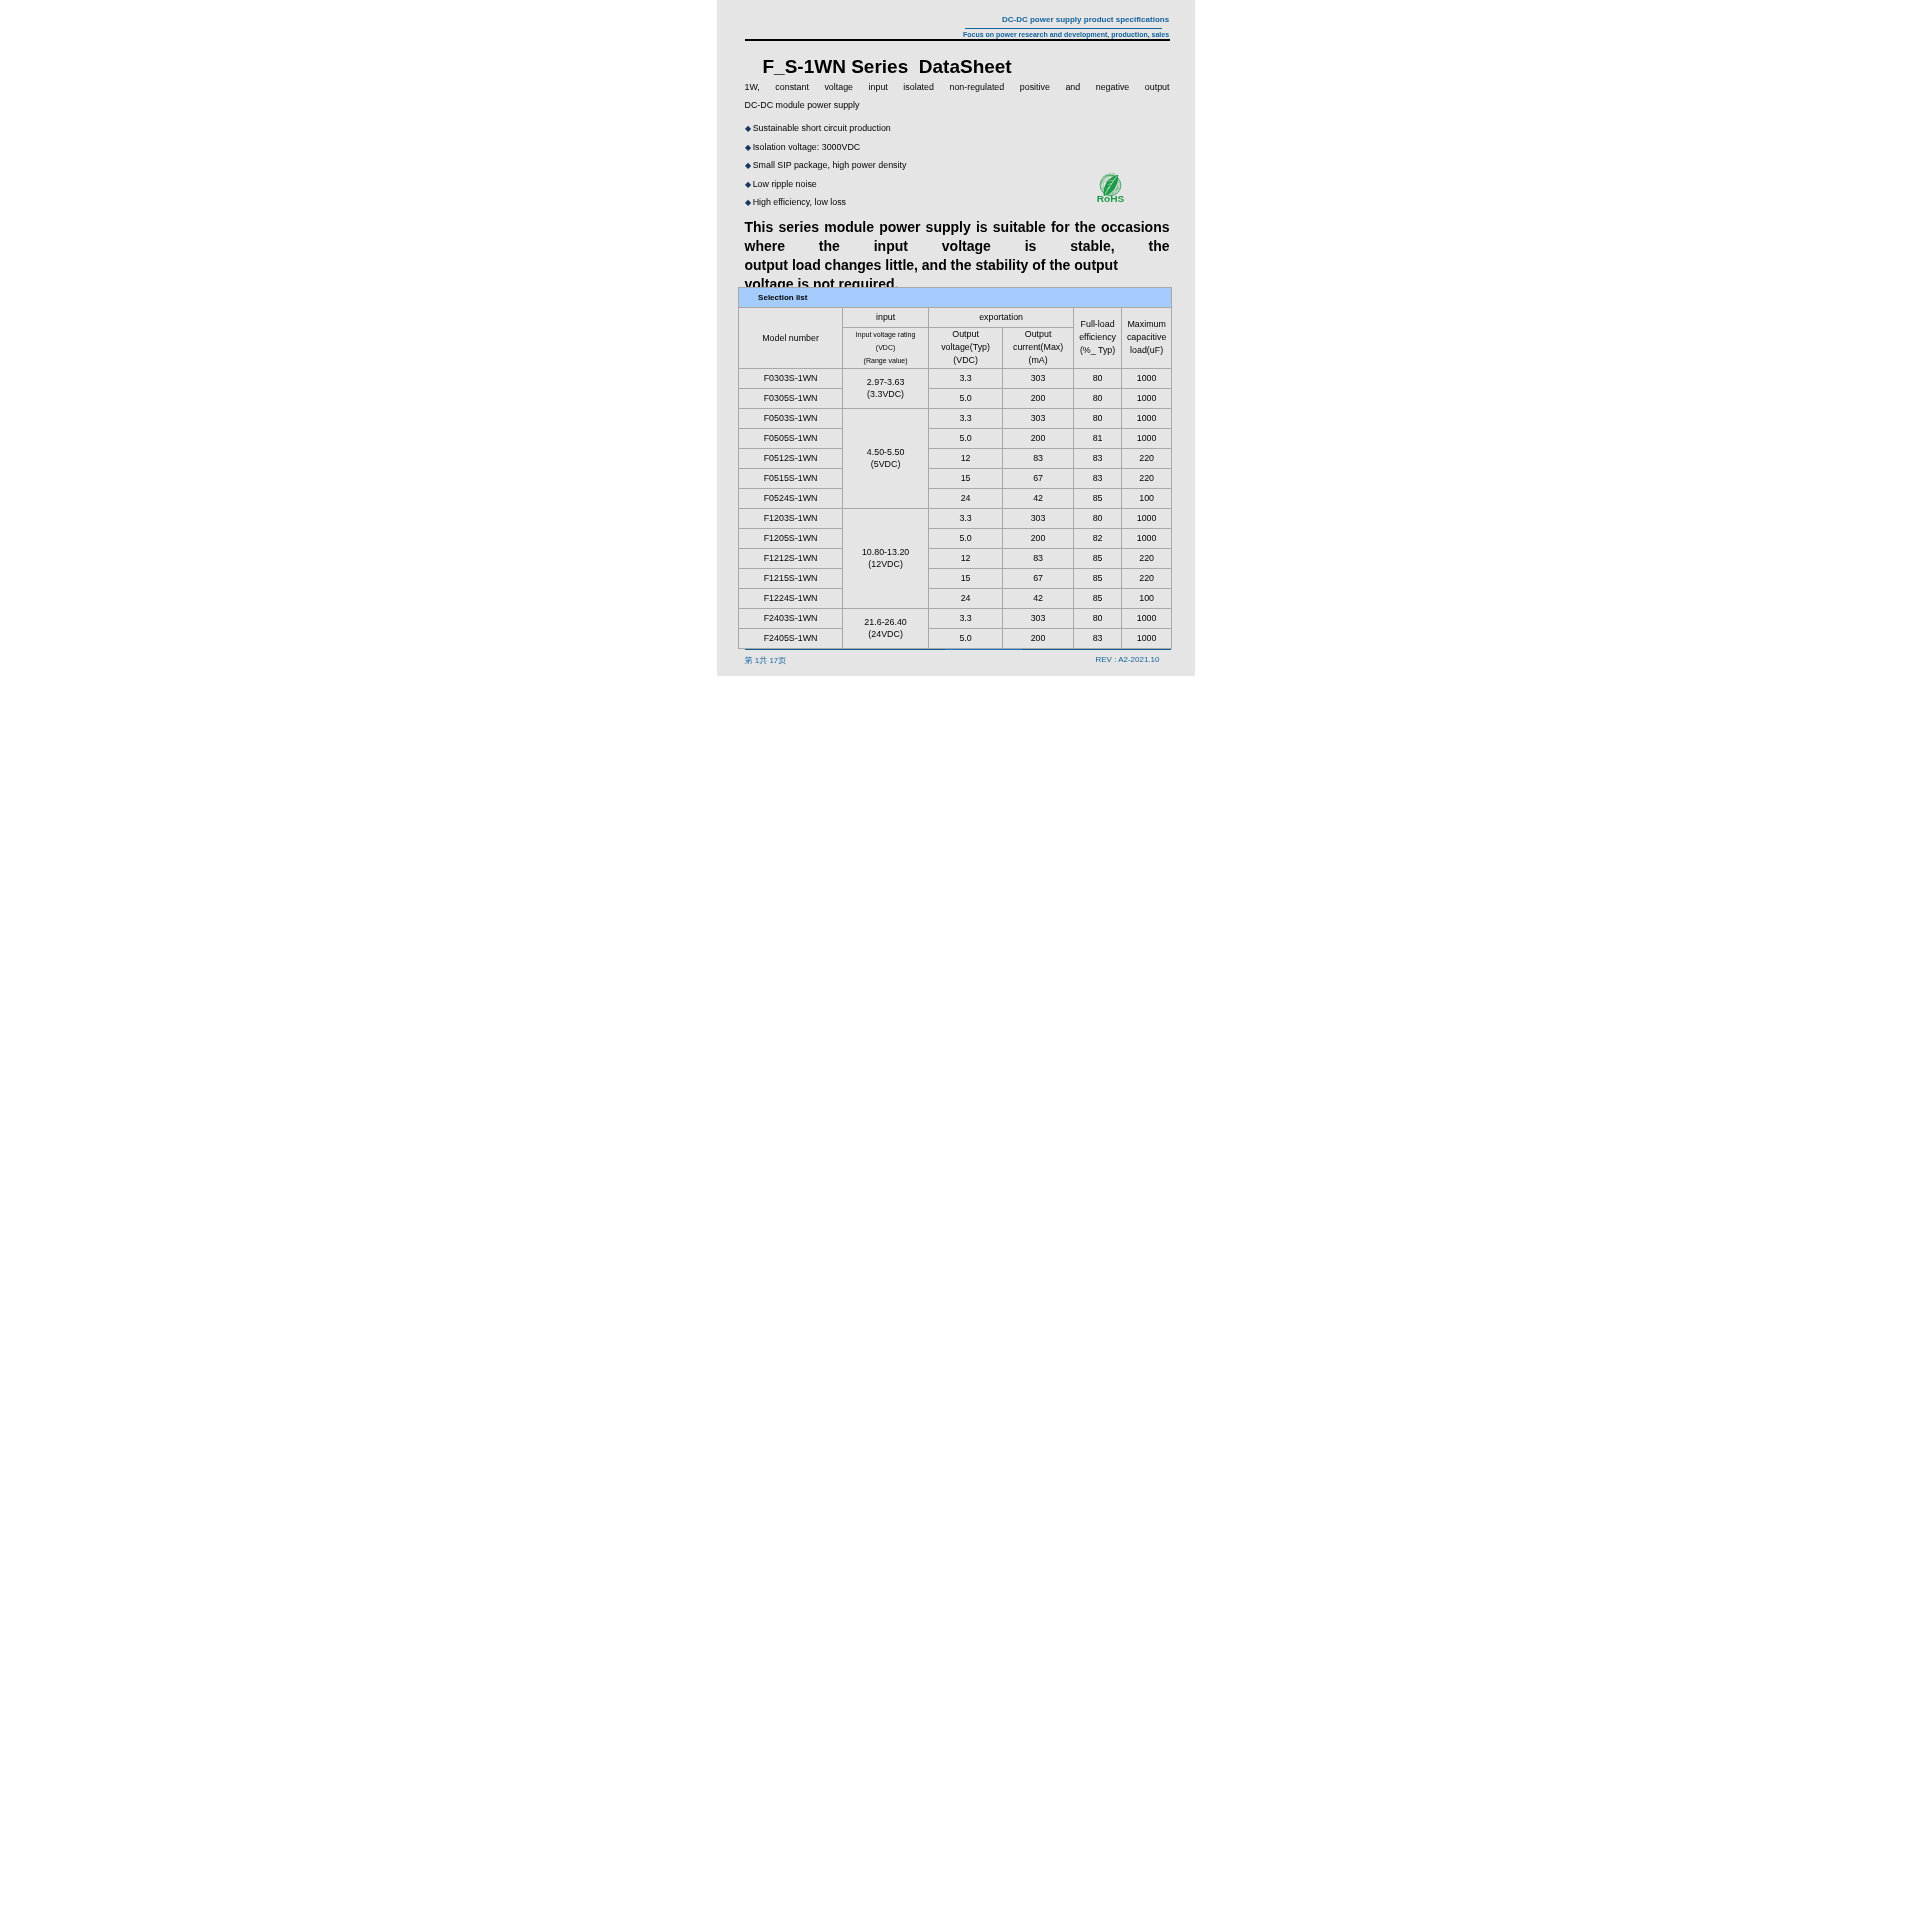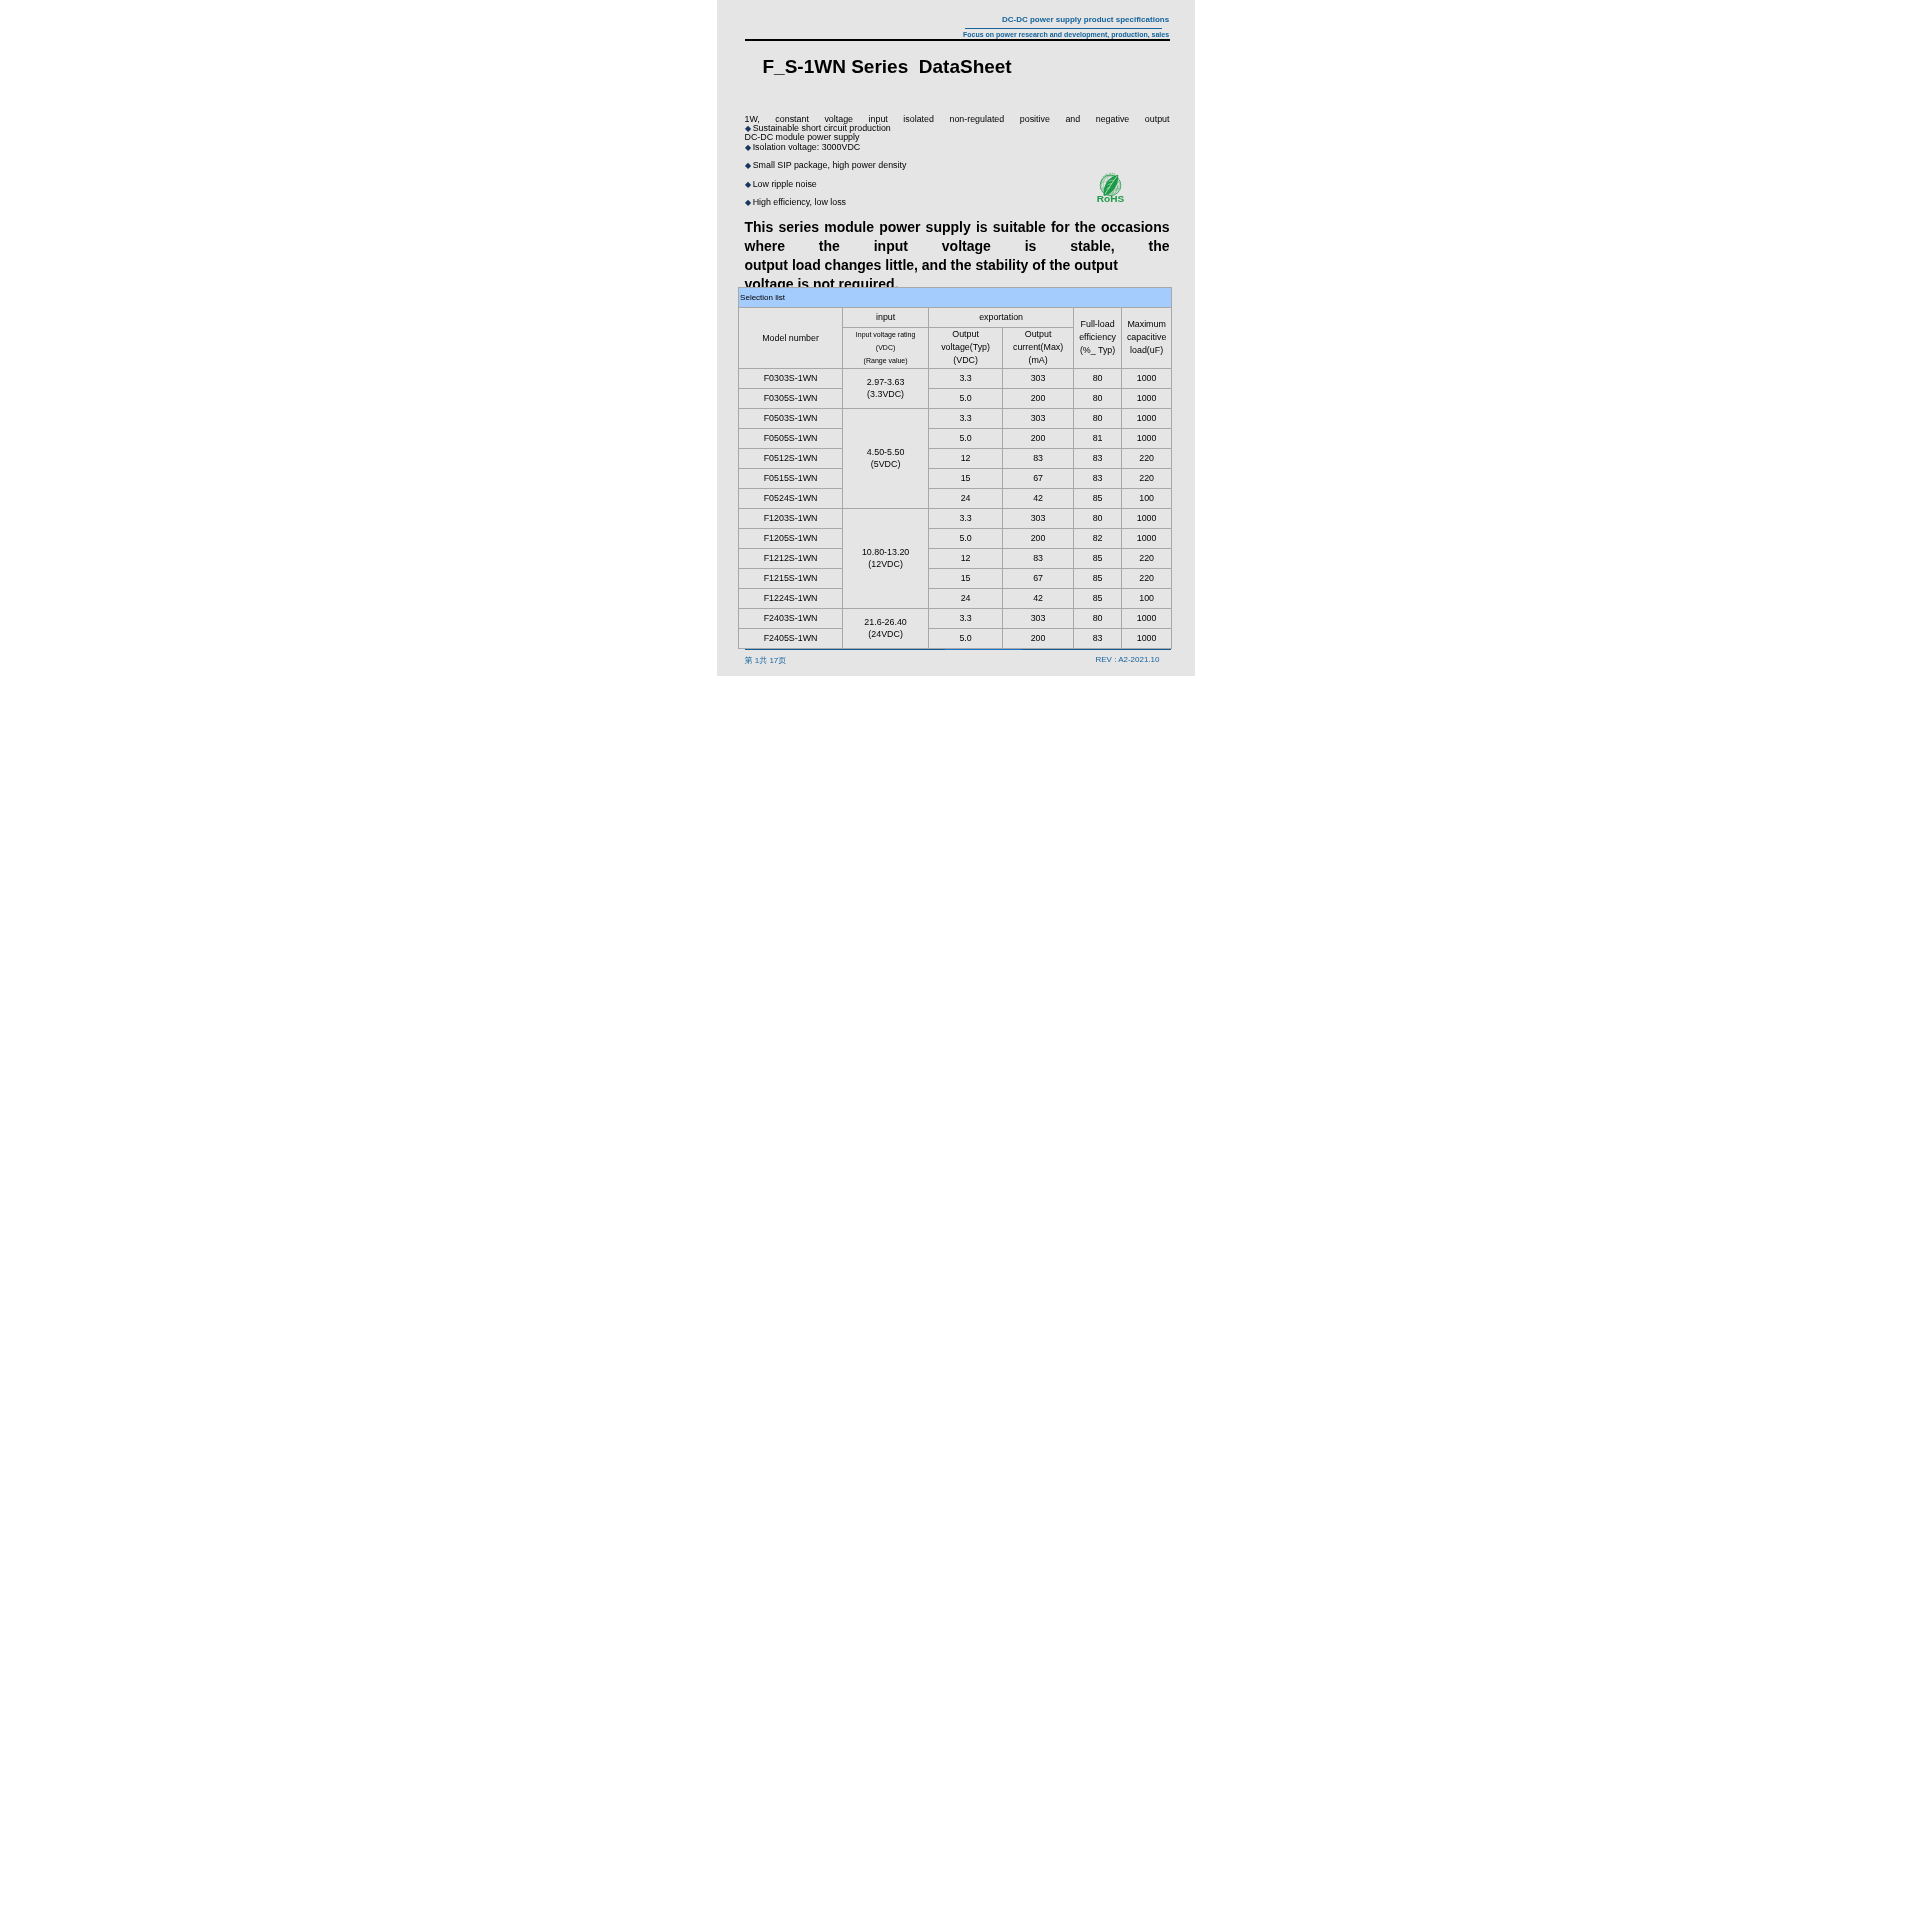--- a/index.html
+++ b/index.html
@@ -7,37 +7,37 @@
   .page{position:relative;width:478px;height:676px;margin:0 auto;background:#e5e5e5;overflow:hidden;}
 
   
   .hdr1{position:absolute;top:15.4px;right:25.4px;font-size:8px;font-weight:bold;color:#14649E;}
   .hdr-bar{position:absolute;top:28px;left:248px;width:197px;height:1.2px;background:#14649E;}
   .hdr2{position:absolute;top:31px;right:25.4px;font-size:7px;font-weight:bold;color:#14649E;}
   .black-rule{position:absolute;top:39px;left:28px;width:425px;height:1.5px;background:#000;}
 
   
   .title{position:absolute;top:56px;left:46px;font-size:19px;font-weight:bold;white-space:pre;letter-spacing:0px;}
-  .subtitle{position:absolute;top:79px;left:28px;width:425px;font-size:8.9px;line-height:17.7px;margin-top:32px;}
+  .subtitle{position:absolute;top:79px;left:28px;width:425px;font-size:8.9px;line-height:17.7px;}
   .subtitle .l1{text-align:justify;text-align-last:justify;}
   .features{position:absolute;top:119px;left:28.5px;font-size:8.9px;}
   .feature{height:18.5px;line-height:18.5px;white-space:pre;}
   .diamond{color:#17375E;font-size:8px;margin-right:1.5px;}
   .description{position:absolute;top:218px;left:28px;width:425px;font-size:14px;line-height:19px;font-weight:bold;}
   .description .l1{text-align:justify;text-align-last:justify;}
 
   
   .rohs{position:absolute;top:172px;left:379px;width:29px;height:32px;}
 
   
   .sel-table{position:absolute;top:287px;left:21.6px;border-collapse:collapse;table-layout:fixed;width:432px;}
   .sel-table td{border:0.8px solid #A8A8A8;border-top-width:1.9px;border-bottom-width:1.9px;
                 text-align:center;vertical-align:middle;font-size:8.9px;padding:0;}
   .sel-table td.band{background:#A4CCFC;text-align:left;font-size:8px;height:18.5px;
-                     padding-left:1px;border-top-width:0.8px;}
+                     padding-left:19px;border-top-width:0.8px;font-weight:bold;}
   .pre{white-space:pre-line;}
   .row-h1 td{height:19px;}
   .row-h2 td{height:40px;line-height:13px;}
   td.hdr-span{line-height:13px;}
   td.input-detail{font-size:7px;line-height:13px;}
   .data-row td{height:19px;}
   td.input-cell{line-height:12.3px;}
 
   
   .footer-bar{position:absolute;top:649px;left:28px;width:426px;height:1.2px;

